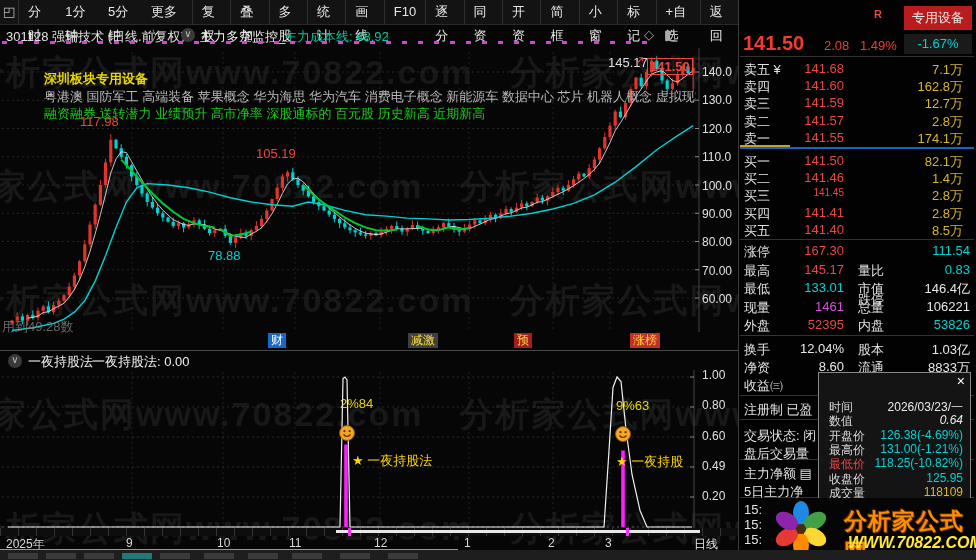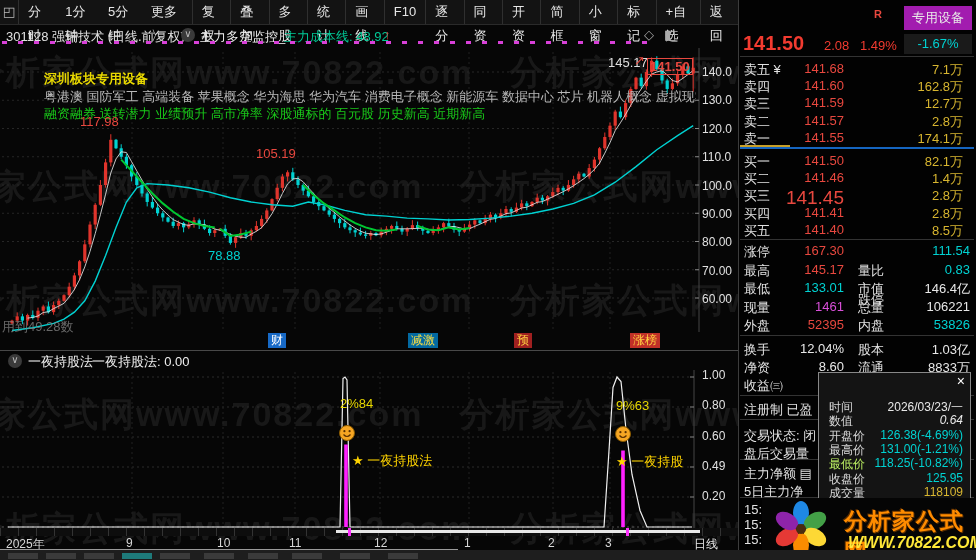--- a/index.html
+++ b/index.html
@@ -474,21 +474,21 @@
       <div class="frag" style="left: 204px; width: 30px;"></div>
       <div class="frag" style="left: 248px; width: 30px;"></div>
       <div class="frag" style="left: 292px; width: 30px;"></div>
       <div class="frag" style="left: 340px; width: 30px;"></div>
       <div class="frag" style="left: 388px; width: 30px;"></div>
     </div>
 
 <div id="rpanel">
   <div class="abs" style="left:0;top:0;width:1px;height:560px;background:#3c3c3c;"></div>
   <div class="abs" style="left:136px;top:8px;font-size:11px;color:#e8483f;font-weight:bold;">R</div>
-  <div class="abs" style="left:166px;top:6px;width:68px;height:24px;line-height:24px;text-align:center;background:#a21caf;font-size:13px;color:#e8e8e8;">专用设备</div>
+  <div class="abs" style="left:166px;top:6px;width:68px;height:24px;line-height:24px;text-align:center;background:#b91c1c;font-size:13px;color:#e8e8e8;">专用设备</div>
   <div class="abs" style="left:5px;top:32px;font-size:20px;font-weight:bold;color:#f23b30;">141.50</div>
   <div class="abs" style="left:86px;top:38px;font-size:13px;color:#f23b30;">2.08</div>
   <div class="abs" style="left:122px;top:38px;font-size:13px;color:#f23b30;">1.49%</div>
   <div class="abs" style="left:166px;top:34px;width:68px;height:20px;line-height:20px;text-align:center;background:#1a1a1a;font-size:13px;color:#00d2d2;">-1.67%</div>
   <div class="abs" style="left:2px;top:56px;width:234px;height:1px;background:#333;"></div>
   <div class="abs" style="left:2px;top:145px;width:50px;height:2px;background:#c8a028;"></div>
   <div class="abs" style="left:2px;top:147px;width:234px;height:2px;background:#1565c0;"></div>
 <div style="position: absolute; left: 6px; top: 61px; font-size: 13px; color: rgb(226, 226, 226);">卖五 ¥</div>
       <div style="position: absolute; left: 40px; top: 61px; width: 66px; text-align: right; font-size: 13px; color: rgb(232, 72, 63);">141.68</div>
       <div style="position: absolute; left: 120px; top: 61px; width: 105px; text-align: right; font-size: 13px; color: rgb(216, 182, 48);">7.1万</div>
@@ -504,21 +504,21 @@
       <div style="position: absolute; left: 6px; top: 129.8px; font-size: 13px; color: rgb(226, 226, 226);">卖一</div>
       <div style="position: absolute; left: 40px; top: 129.8px; width: 66px; text-align: right; font-size: 13px; color: rgb(232, 72, 63);">141.55</div>
       <div style="position: absolute; left: 120px; top: 129.8px; width: 105px; text-align: right; font-size: 13px; color: rgb(216, 182, 48);">174.1万</div>
       <div style="position: absolute; left: 6px; top: 153px; font-size: 13px; color: rgb(226, 226, 226);">买一</div>
       <div style="position: absolute; left: 40px; top: 153px; width: 66px; text-align: right; font-size: 13px; color: rgb(232, 72, 63);">141.50</div>
       <div style="position: absolute; left: 120px; top: 153px; width: 105px; text-align: right; font-size: 13px; color: rgb(216, 182, 48);">82.1万</div>
       <div style="position: absolute; left: 6px; top: 170.2px; font-size: 13px; color: rgb(226, 226, 226);">买二</div>
       <div style="position: absolute; left: 40px; top: 170.2px; width: 66px; text-align: right; font-size: 13px; color: rgb(232, 72, 63);">141.46</div>
       <div style="position: absolute; left: 120px; top: 170.2px; width: 105px; text-align: right; font-size: 13px; color: rgb(216, 182, 48);">1.4万</div>
       <div style="position: absolute; left: 6px; top: 187.4px; font-size: 13px; color: rgb(226, 226, 226);">买三</div>
-      <div style="position: absolute; left: 40px; top: 187.4px; width: 66px; text-align: right; font-size: 19px; color: rgb(232, 72, 63);">141.45</div>
+      <div style="position: absolute; left: 40px; top: 187.4px; width: 66px; text-align: right; font-size: 10px; color: rgb(232, 72, 63);">141.45</div>
       <div style="position: absolute; left: 120px; top: 187.4px; width: 105px; text-align: right; font-size: 13px; color: rgb(216, 182, 48);">2.8万</div>
       <div style="position: absolute; left: 6px; top: 204.6px; font-size: 13px; color: rgb(226, 226, 226);">买四</div>
       <div style="position: absolute; left: 40px; top: 204.6px; width: 66px; text-align: right; font-size: 13px; color: rgb(232, 72, 63);">141.41</div>
       <div style="position: absolute; left: 120px; top: 204.6px; width: 105px; text-align: right; font-size: 13px; color: rgb(216, 182, 48);">2.8万</div>
       <div style="position: absolute; left: 6px; top: 221.8px; font-size: 13px; color: rgb(226, 226, 226);">买五</div>
       <div style="position: absolute; left: 40px; top: 221.8px; width: 66px; text-align: right; font-size: 13px; color: rgb(232, 72, 63);">141.40</div>
       <div style="position: absolute; left: 120px; top: 221.8px; width: 105px; text-align: right; font-size: 13px; color: rgb(216, 182, 48);">8.5万</div>
       <div style="position: absolute; left: 2px; top: 239px; width: 234px; height: 1px; background: rgb(51, 51, 51);"></div>
       <div style="position: absolute; left: 6px; top: 243px; font-size: 13px; color: rgb(226, 226, 226);">涨停</div>
       <div style="position: absolute; left: 40px; top: 243px; width: 66px; text-align: right; font-size: 13px; color: rgb(232, 72, 63);">167.30</div>
@@ -568,21 +568,21 @@
 <div id="popup">
   <div id="popup-close">×</div>
 <div style="position: absolute; left: 10px; top: 26px; color: rgb(216, 216, 216);">时间</div>
       <div style="position: absolute; left: 28px; top: 26px; width: 116px; text-align: right; color: rgb(232, 232, 232);">2026/03/23/一</div>
       <div style="position: absolute; left: 10px; top: 40.3px; color: rgb(216, 216, 216);">数值</div>
       <div style="position: absolute; left: 28px; top: 40.3px; width: 116px; text-align: right; color: rgb(232, 232, 232); font-style: italic;">0.64</div>
       <div style="position: absolute; left: 10px; top: 54.6px; color: rgb(216, 216, 216);">开盘价</div>
       <div style="position: absolute; left: 28px; top: 54.6px; width: 116px; text-align: right; color: rgb(0, 210, 210);">126.38(-4.69%)</div>
       <div style="position: absolute; left: 10px; top: 68.9px; color: rgb(216, 216, 216);">最高价</div>
       <div style="position: absolute; left: 28px; top: 68.9px; width: 116px; text-align: right; color: rgb(0, 210, 210);">131.00(-1.21%)</div>
-      <div style="position: absolute; left: 10px; top: 83.2px; color: #bef264;">最低价</div>
+      <div style="position: absolute; left: 10px; top: 83.2px; color: #ef4444;">最低价</div>
       <div style="position: absolute; left: 28px; top: 83.2px; width: 116px; text-align: right; color: rgb(0, 210, 210);">118.25(-10.82%)</div>
       <div style="position: absolute; left: 10px; top: 97.5px; color: rgb(216, 216, 216);">收盘价</div>
       <div style="position: absolute; left: 28px; top: 97.5px; width: 116px; text-align: right; color: rgb(0, 210, 210);">125.95</div>
       <div style="position: absolute; left: 10px; top: 111.8px; color: rgb(216, 216, 216);">成交量</div>
       <div style="position: absolute; left: 28px; top: 111.8px; width: 116px; text-align: right; color: rgb(216, 182, 48);">118109</div>
       <div style="position: absolute; left: 10px; top: 126.1px; color: rgb(216, 216, 216);">成交额</div>
       <div style="position: absolute; left: 28px; top: 126.1px; width: 116px; text-align: right; color: rgb(216, 182, 48);"></div>
     </div>
 
 <div id="logo-area">
@@ -609,17 +609,17 @@
     <div class="ytick" style="top: 207px;">90.00</div>
     <div class="ytick" style="top: 235.4px;">80.00</div>
     <div class="ytick" style="top: 263.8px;">70.00</div>
     <div class="ytick" style="top: 292.2px;">60.00</div>
     <div class="ytick" style="top: 368px;">1.00</div>
     <div class="ytick" style="top: 398.3px;">0.80</div>
     <div class="ytick" style="top: 428.6px;">0.60</div>
     <div class="ytick" style="top: 458.9px;">0.49</div>
     <div class="ytick" style="top: 489.2px;">0.20</div>
     <div class="badge" style="left: 268px; background: rgb(23, 105, 198); color: rgb(255, 255, 255);">财</div>
-    <div class="badge" style="left: 408px; background: #0369a1; color: rgb(255, 224, 64);">减激</div>
+    <div class="badge" style="left: 408px; background: #404040; color: rgb(255, 224, 64);">减激</div>
     <div class="badge" style="left: 514px; background: rgb(160, 32, 32); color: rgb(255, 208, 64);">预</div>
     <div class="badge" style="left: 630px; background: rgb(192, 48, 40); color: rgb(255, 208, 64);">涨榜</div>
 
 </div>
 
 </body></html>

